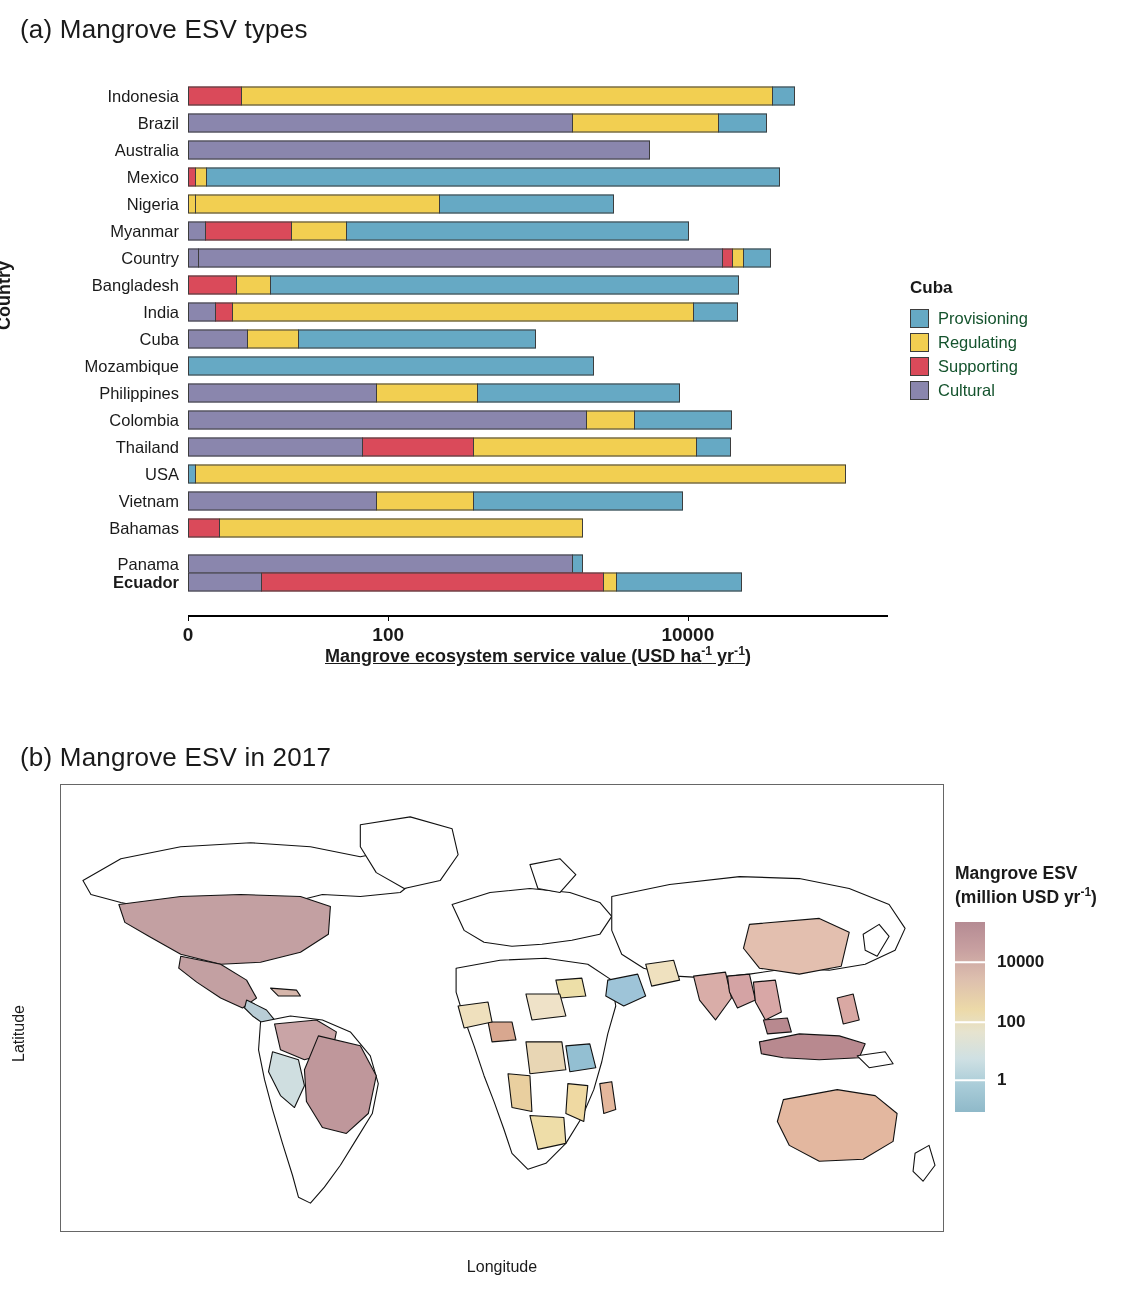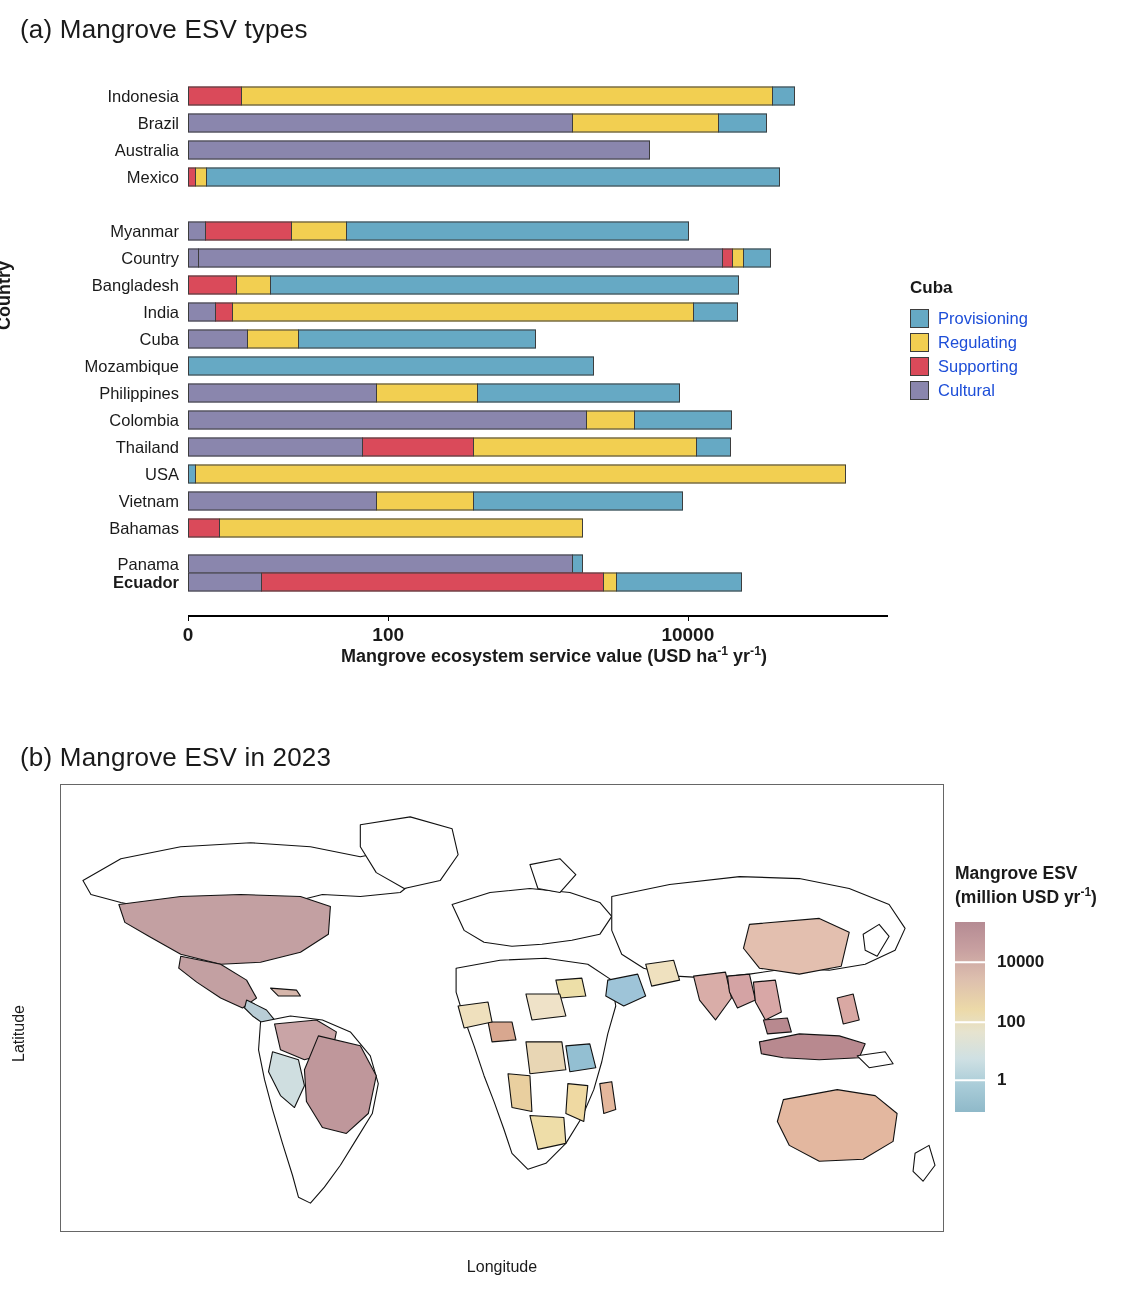--- a/index.html
+++ b/index.html
@@ -91,27 +91,28 @@
     position: absolute;
     top: 9px;
     transform: translateX(-50%);
     font-size: 19px;
     font-weight: bold;
     color: #1a1a1a;
     white-space: nowrap;
   }
   #xaxis-title-a {
     position: absolute;
-    left: 204px;
+    left: 188px;
     top: 644px;
     width: 700px;
     text-align: center;
     font-size: 18px;
     font-weight: bold;
     color: #1a1a1a;
+    text-decoration: underline;
   }
   #yaxis-title-a {
     position: absolute;
     left: -6px;
     top: 330px;
     transform: rotate(-90deg);
     transform-origin: left top;
     font-size: 18px;
     font-weight: bold;
     color: #1a1a1a;
@@ -136,21 +137,21 @@
     height: 24px;
   }
   #legend-a .legend-key {
     width: 19px; height: 19px;
     border: 1px solid #3d3d3d;
     box-sizing: border-box;
     margin-right: 9px;
   }
   #legend-a .legend-label {
     font-size: 16.5px;
-    color: #1d4ed8;
+    color: #14532d;
   }
 
   
   #panel-b {
     position: absolute;
     left: 0; top: 690px;
     width: 1132px;
     height: 608px;
   }
   #map-frame {
@@ -285,20 +286,28 @@
         </div>
       </div>
       <div class="bar-row" style="top: 81px;">
         <div class="bar-label">Mexico</div>
         <div class="bar-track" style="width: 593.6px;">
           <div class="seg" style="width: 8.4px; background: rgb(218, 74, 90);"></div>
           <div class="seg" style="width: 11.2px; background: rgb(242, 207, 81);"></div>
           <div class="seg" style="width: 574px; background: rgb(102, 169, 196);"></div>
         </div>
       </div>
+      <div class="bar-row" style="top: 108px;">
+        <div class="bar-label">Nigeria</div>
+        <div class="bar-track" style="width: 428.4px;">
+          <div class="seg" style="width: 8.4px; background: rgb(242, 207, 81);"></div>
+          <div class="seg" style="width: 245px; background: rgb(242, 207, 81);"></div>
+          <div class="seg" style="width: 175px; background: rgb(102, 169, 196);"></div>
+        </div>
+      </div>
       <div class="bar-row" style="top: 135px;">
         <div class="bar-label">Myanmar</div>
         <div class="bar-track" style="width: 504px;">
           <div class="seg" style="width: 17.5px; background: rgb(138, 134, 173);"></div>
           <div class="seg" style="width: 87.5px; background: rgb(218, 74, 90);"></div>
           <div class="seg" style="width: 56px; background: rgb(242, 207, 81);"></div>
           <div class="seg" style="width: 343px; background: rgb(102, 169, 196);"></div>
         </div>
       </div>
       <div class="bar-row" style="top: 162px;">
@@ -438,21 +447,21 @@
         <div class="legend-item">
           <span class="legend-key" style="background: rgb(138, 134, 173);"></span>
           <span class="legend-label">Cultural</span>
         </div>
       </div>
   </div>
 </div>
 
 <div id="panel-b">
 
-  <div class="panel-title" id="title-b" style="top:52px;">(b) Mangrove ESV in 2023</div>
+  <div class="panel-title" id="title-b" style="top:52px;">(b) Mangrove ESV in 2017</div>
 
   <div id="yaxis-title-b">Latitude</div>
 
   <div id="map-frame">
     <svg id="map-svg" viewBox="0 0 884 448" preserveAspectRatio="none">
       <g stroke="#111" stroke-width="1.1" fill="#ffffff" stroke-linejoin="round">
 
         <path d="M22,96 L60,74 L120,62 L190,58 L250,62 L300,72 L330,66 L352,72 L360,92 L340,108 L300,112 L262,110 L230,118 L200,124 L170,120 L140,128 L100,126 L60,118 L30,110 Z"></path>
         <path d="M300,40 L350,32 L392,44 L398,70 L380,96 L344,104 L316,88 L300,62 Z"></path>
         <path fill="#c3a0a2" d="M58,120 L120,112 L180,110 L240,112 L270,122 L268,150 L240,168 L200,178 L160,180 L120,170 L88,152 L64,138 Z"></path>

